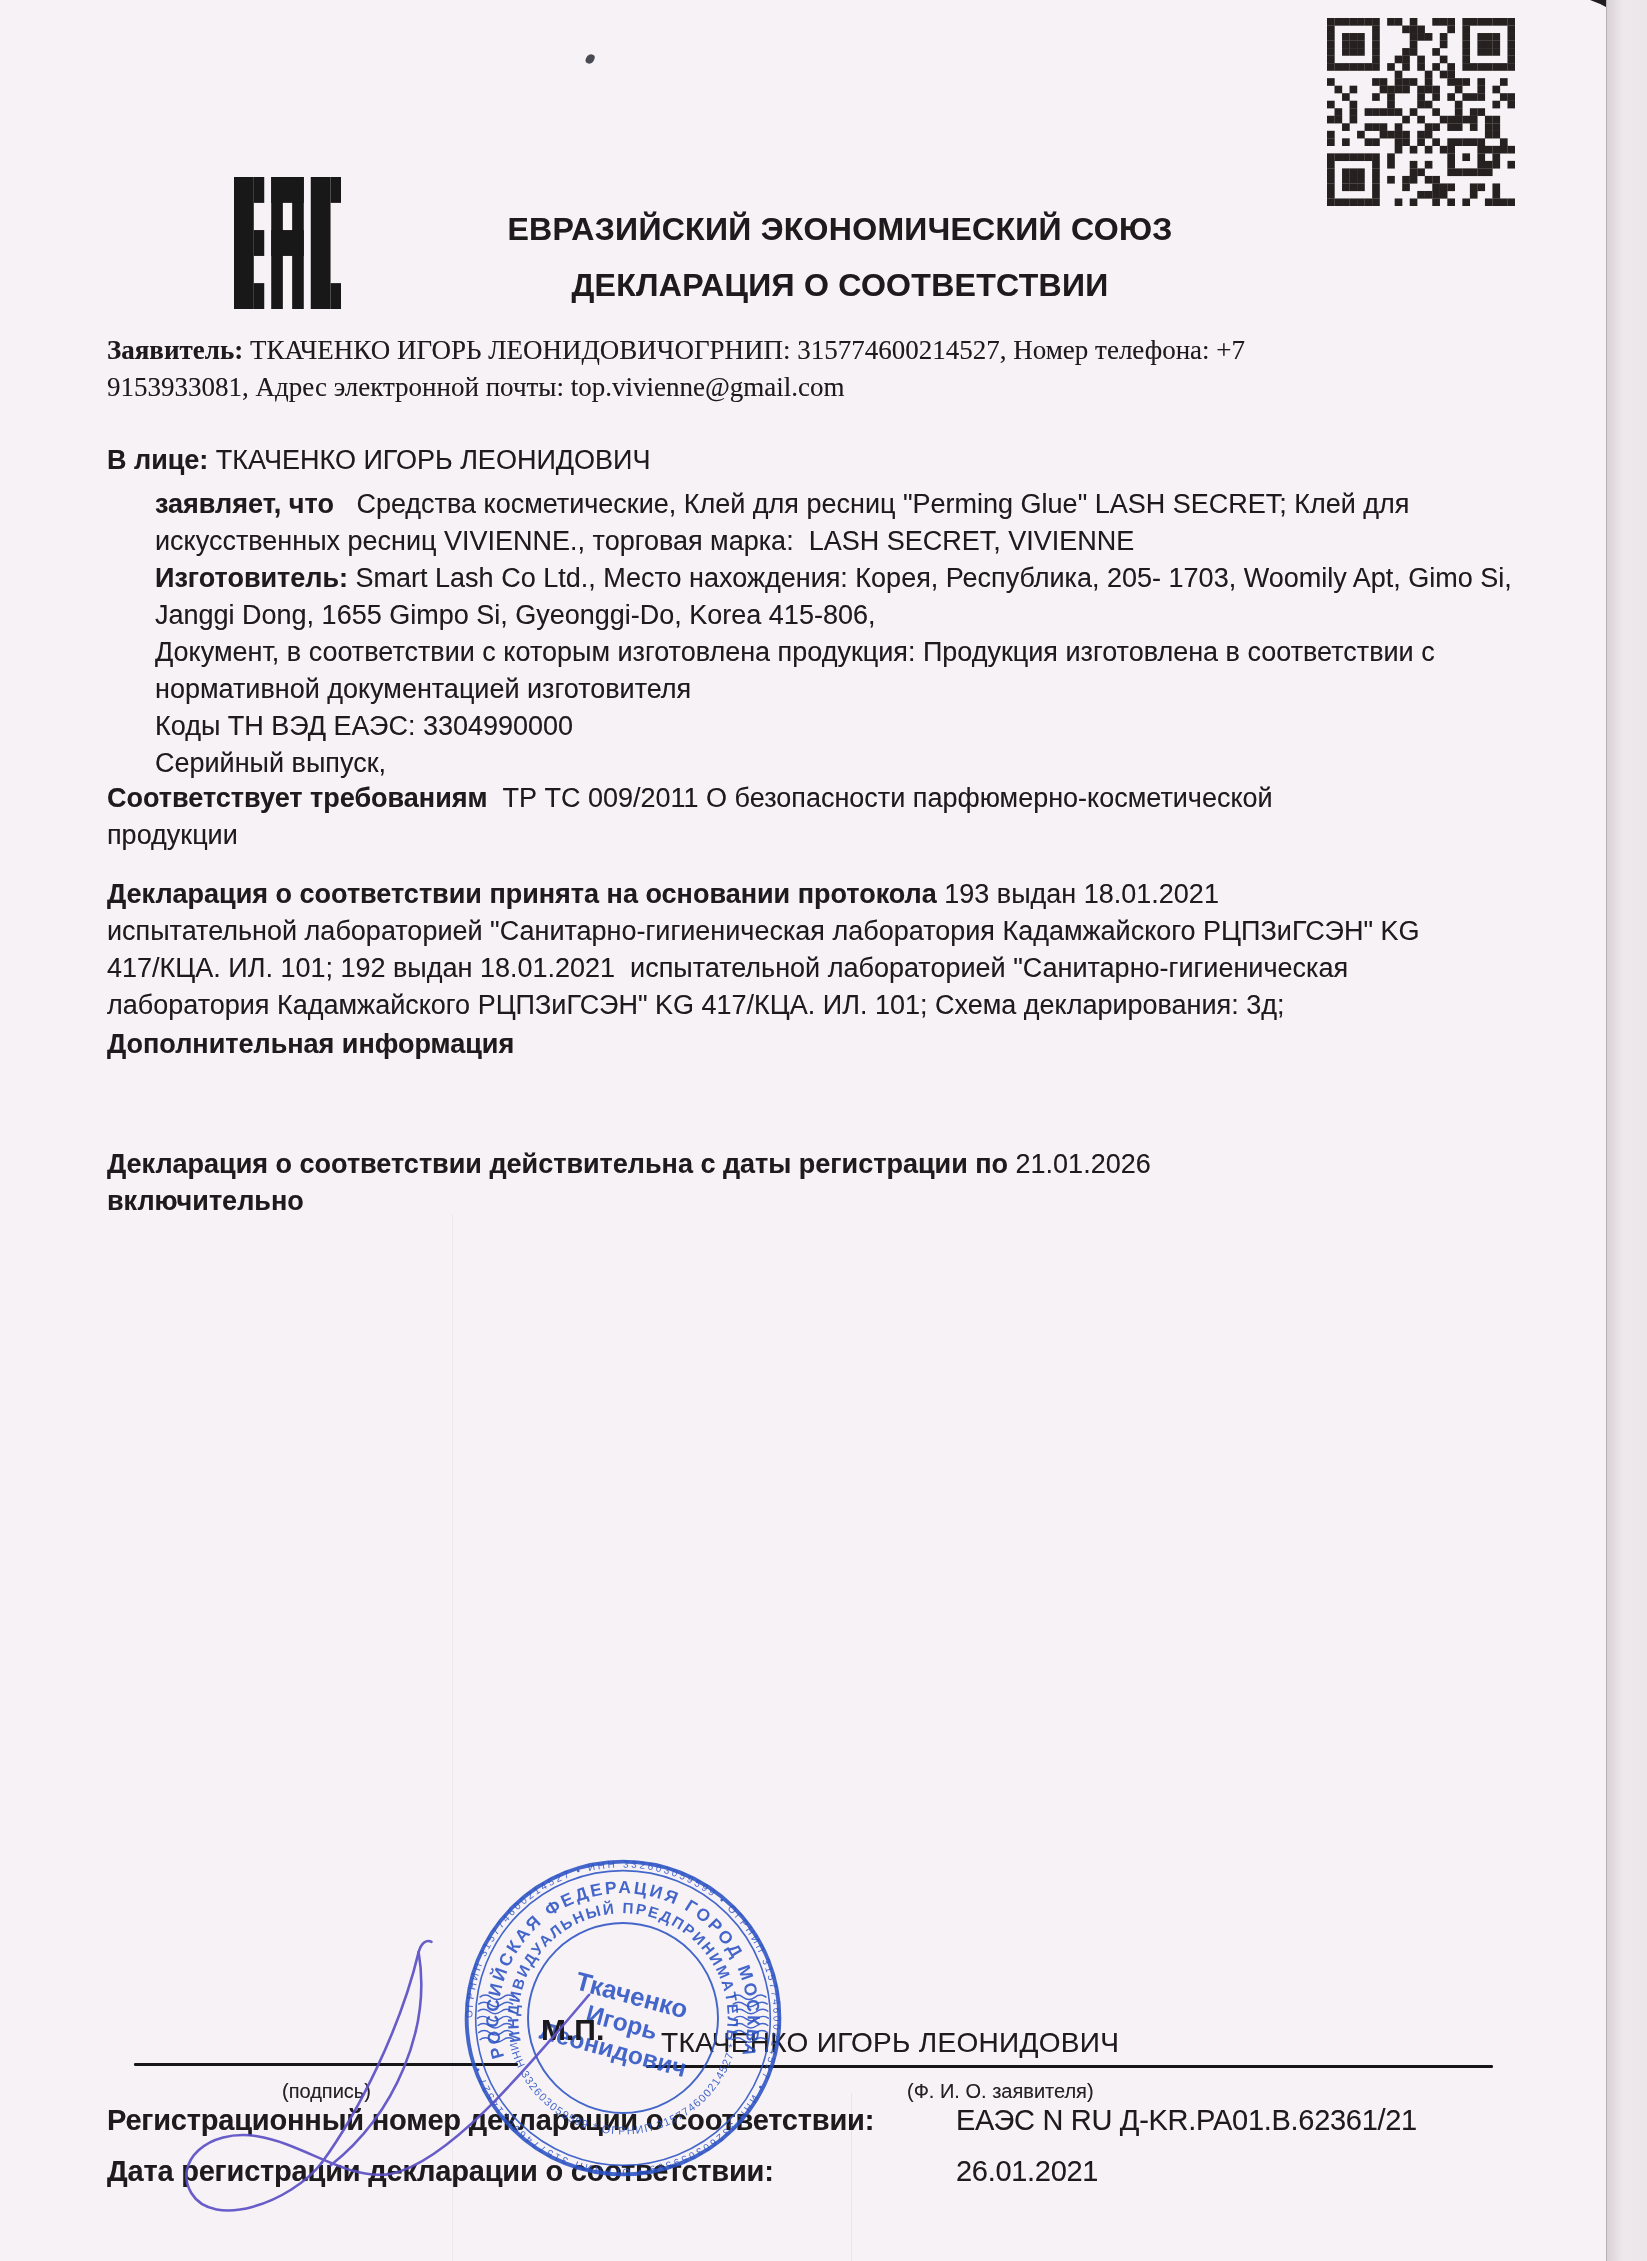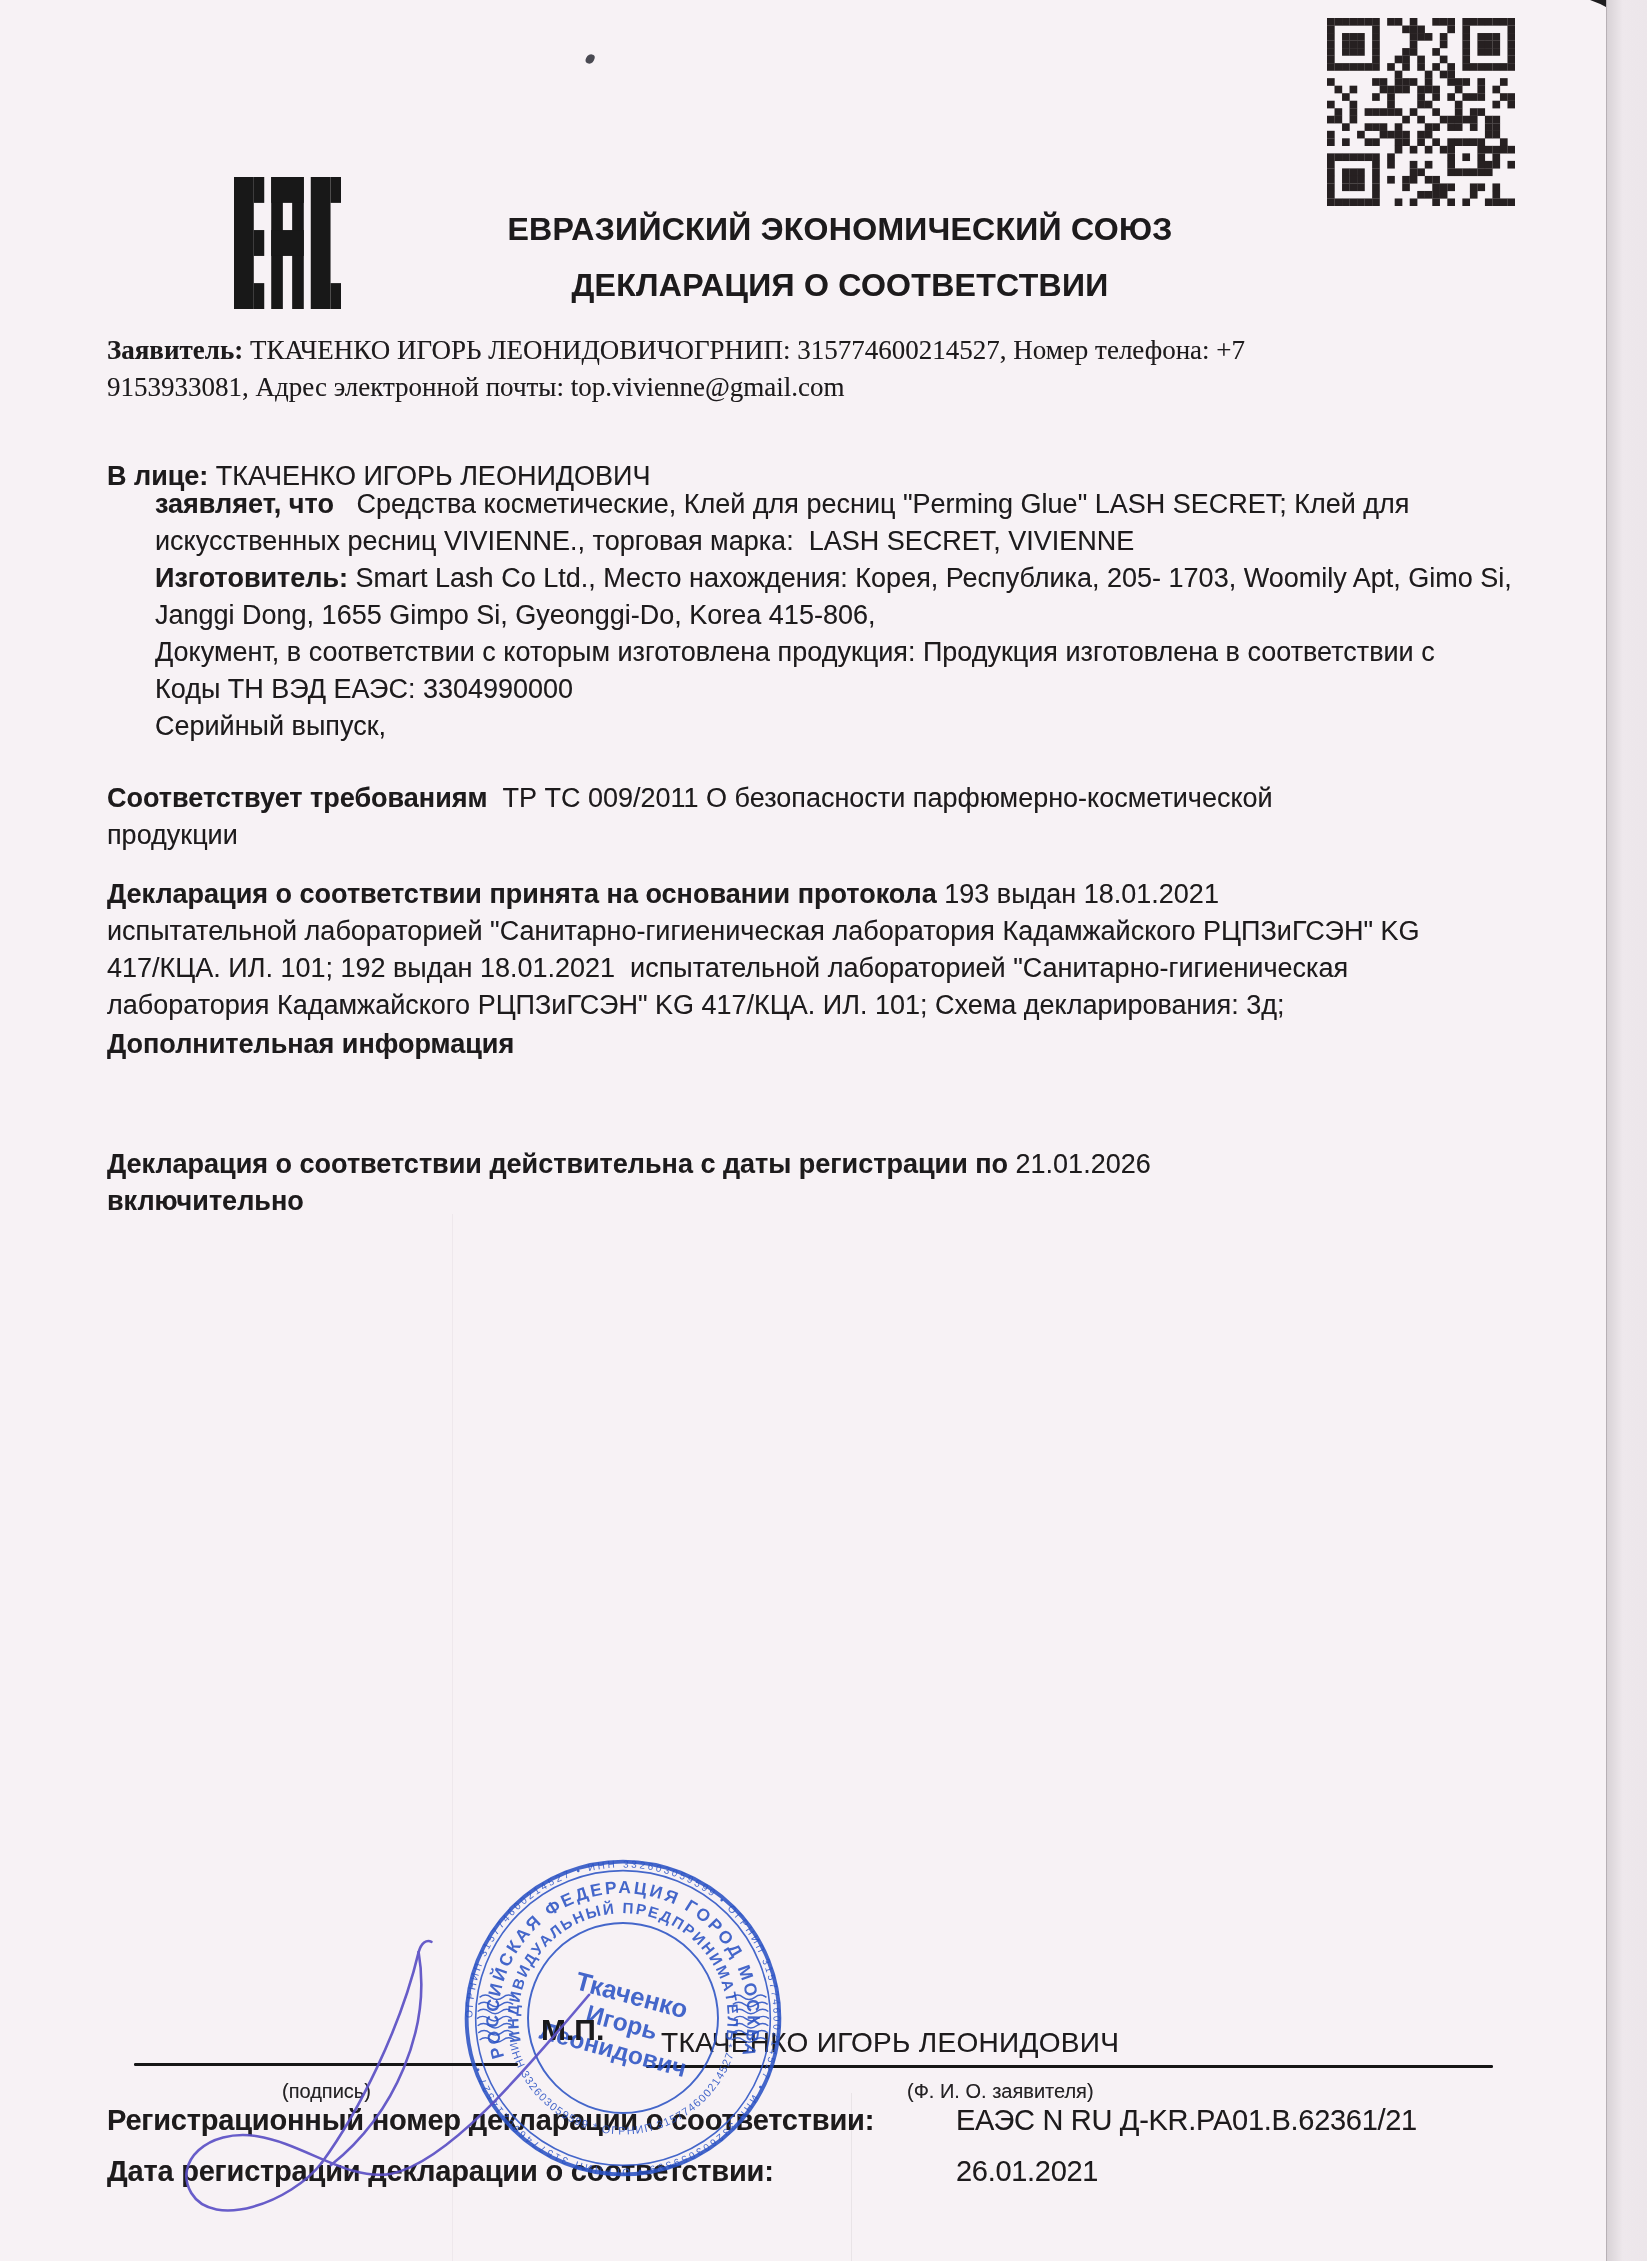--- a/index.html
+++ b/index.html
@@ -360,29 +360,30 @@
   <div class="edge-strip"></div>
 
   <div class="txt title" style="top:267px;">ДЕКЛАРАЦИЯ О СООТВЕТСТВИИ</div>
   <div class="txt title" style="top:211px;">ЕВРАЗИЙСКИЙ ЭКОНОМИЧЕСКИЙ СОЮЗ</div>
 
   <div id="paragraphs">
       <div class="para" style="top: 332px; font-family: Liberation Serif, serif;">
         <div class="line"><span class="seg-b">Заявитель: </span><span>ТКАЧЕНКО ИГОРЬ ЛЕОНИДОВИЧОГРНИП: 315774600214527, Номер телефона: +7</span></div>
         <div class="line"><span>9153933081, Адрес электронной почты: top.vivienne@gmail.com</span></div>
       </div>
-      <div class="para" style="top: 442px; margin-top: 16px;">
+      <div class="para" style="top: 442px;">
         <div class="line"><span class="seg-b">В лице: </span><span>ТКАЧЕНКО ИГОРЬ ЛЕОНИДОВИЧ</span></div>
       </div>
       <div class="para" style="top: 486px; margin-left: 48px;">
         <div class="line"><span class="seg-b">заявляет, что </span><span>  Средства косметические, Клей для ресниц "Perming Glue" LASH SECRET; Клей для</span></div>
         <div class="line"><span>искусственных ресниц VIVIENNE., торговая марка:  LASH SECRET, VIVIENNE</span></div>
         <div class="line"><span class="seg-b">Изготовитель: </span><span>Smart Lash Co Ltd., Место нахождения: Корея, Республика, 205- 1703, Woomily Apt, Gimo Si,</span></div>
         <div class="line"><span>Janggi Dong, 1655 Gimpo Si, Gyeonggi-Do, Korea 415-806,</span></div>
         <div class="line"><span>Документ, в соответствии с которым изготовлена продукция: Продукция изготовлена в соответствии с</span></div>
+        <div class="line"><span>нормативной документацией изготовителя</span></div>
         <div class="line"><span>Коды ТН ВЭД ЕАЭС: 3304990000</span></div>
         <div class="line"><span>Серийный выпуск,</span></div>
       </div>
       <div class="para" style="top: 780px;">
         <div class="line"><span class="seg-b">Соответствует требованиям </span><span> ТР ТС 009/2011 О безопасности парфюмерно-косметической</span></div>
         <div class="line"><span>продукции</span></div>
       </div>
       <div class="para" style="top: 876px;">
         <div class="line"><span class="seg-b">Декларация о соответствии принята на основании протокола </span><span>193 выдан 18.01.2021</span></div>
         <div class="line"><span>испытательной лабораторией "Санитарно-гигиеническая лаборатория Кадамжайского РЦПЗиГСЭН" KG</span></div>

